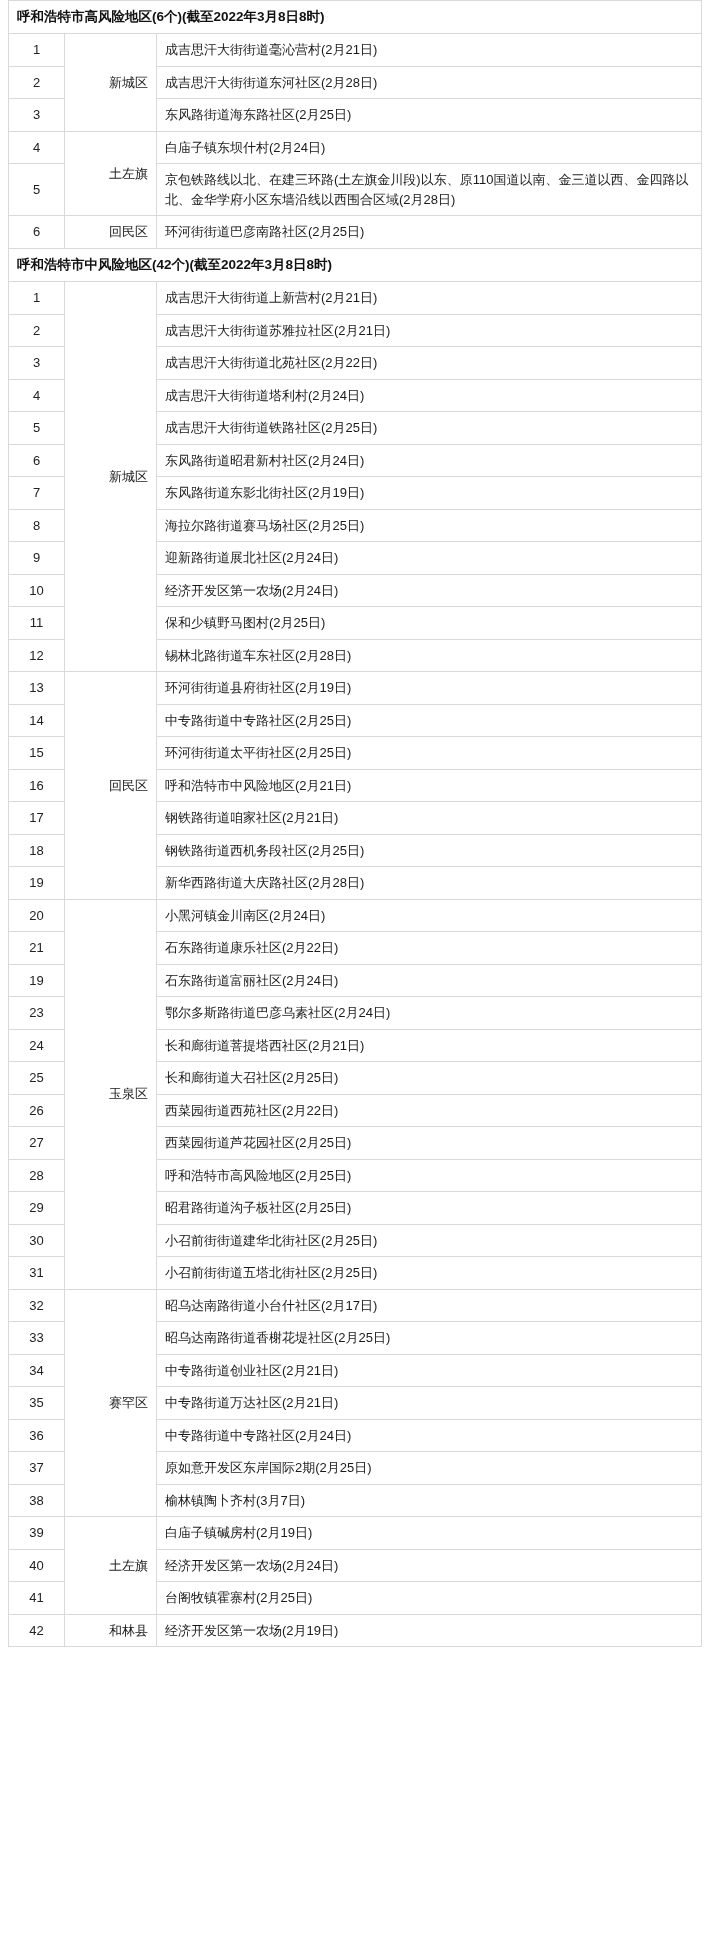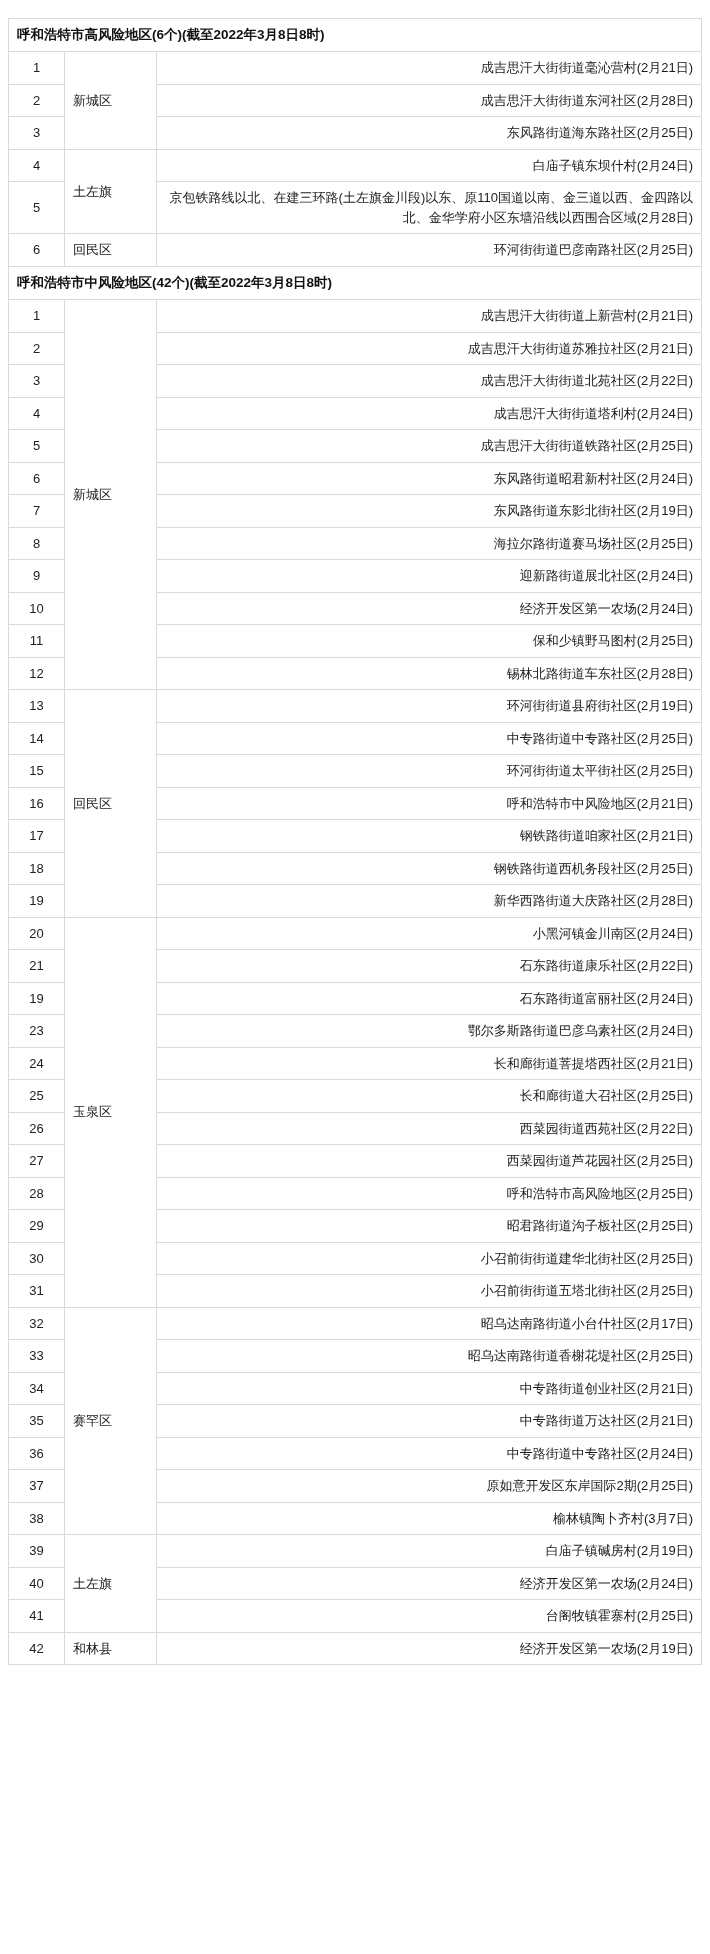--- a/index.html
+++ b/index.html
@@ -8,21 +8,21 @@
     background: #ffffff;
   }
   body {
     width: 710px;
     font-family: "Liberation Sans", "DejaVu Sans", sans-serif;
     color: #1a1a1a;
   }
   .page {
     width: 710px;
     box-sizing: border-box;
-    padding: 18px 8px 10px 8px;
+    padding: 0 8px 10px 8px;
   }
   table.risk-table {
     border-collapse: collapse;
     width: 694px;
     table-layout: fixed;
     font-size: 13px;
   }
   table.risk-table td {
     border: 1px solid #d9d9d9;
     padding: 6px 8px;
@@ -36,24 +36,24 @@
     padding: 9px 8px;
     color: #111;
   }
   .col-idx {
     width: 56px;
     text-align: center;
     color: #222;
   }
   .col-dist {
     width: 92px;
+    text-align: right;
+  }
+  .col-place {
     text-align: left;
-  }
-  .col-place {
-    text-align: right;
   }
   .row-tall td {
     line-height: 1.75;
   }
 </style>
 </head>
 <body>
 
 <div class="page">
   <table class="risk-table">

